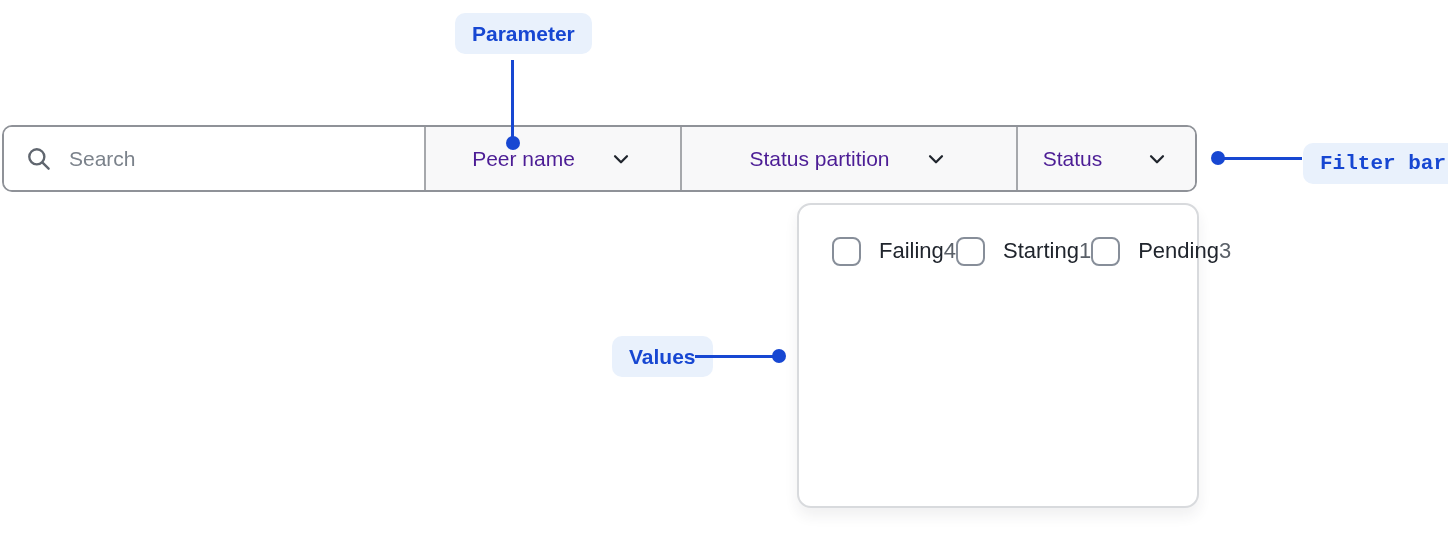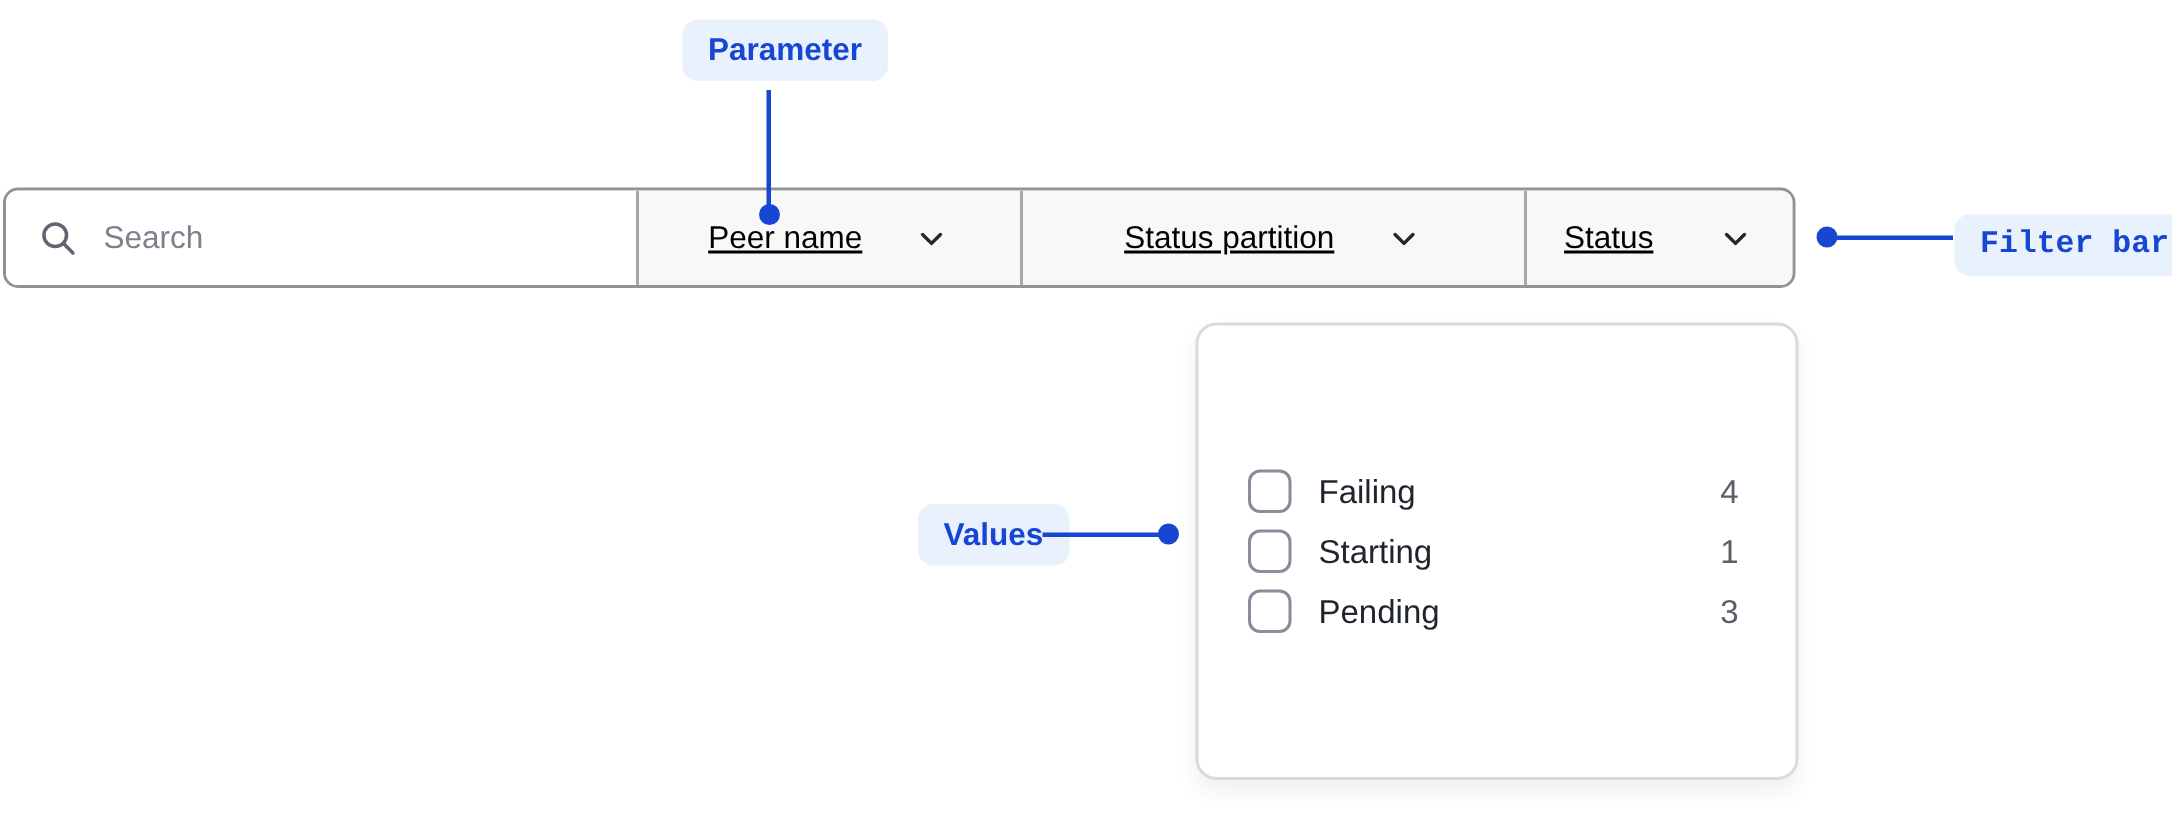--- a/index.html
+++ b/index.html
@@ -69,40 +69,40 @@
   .fb-drop {
     display: flex;
     align-items: center;
     justify-content: center;
     gap: 33px;
     background: #F8F8F9;
     border-right: 2px solid #A6A8AC;
     cursor: pointer;
   }
   .fb-drop:last-child { border-right: none; flex: 1; gap: 42px; }
-  .fb-drop .lbl { font-size: 21px; font-weight: 500; color: #000000; text-decoration: underline; }
+  .fb-drop .lbl { font-size: 21px; font-weight: 500; color: #4c1d95; }
   #drop-peer    { width: 256px; }
   #drop-cluster { width: 336px; }
 
   .chevron { width: 26px; height: 26px; display: block; }
   .search-glyph { width: 27px; height: 27px; display: block; }
 
   
   #status-panel {
     position: absolute;
-    left: 797px; top: 215px;
+    left: 797px; top: 203px;
     width: 402px; height: 305px;
     background: #ffffff;
     border: 2px solid #D8DADD;
     border-radius: 14px;
     box-shadow: 0 8px 14px rgba(40, 45, 55, 0.07);
     padding: 26px 38px 26px 33px;
     display: flex;
-    flex-direction: column;
-    justify-content: center;
+    flex-direction: row;
+    justify-content: space-between;
     z-index: 4;
   }
   .panel-row {
     height: 40px;
     display: flex;
     align-items: center;
     cursor: pointer;
   }
   .checkbox {
     width: 29px; height: 29px;

